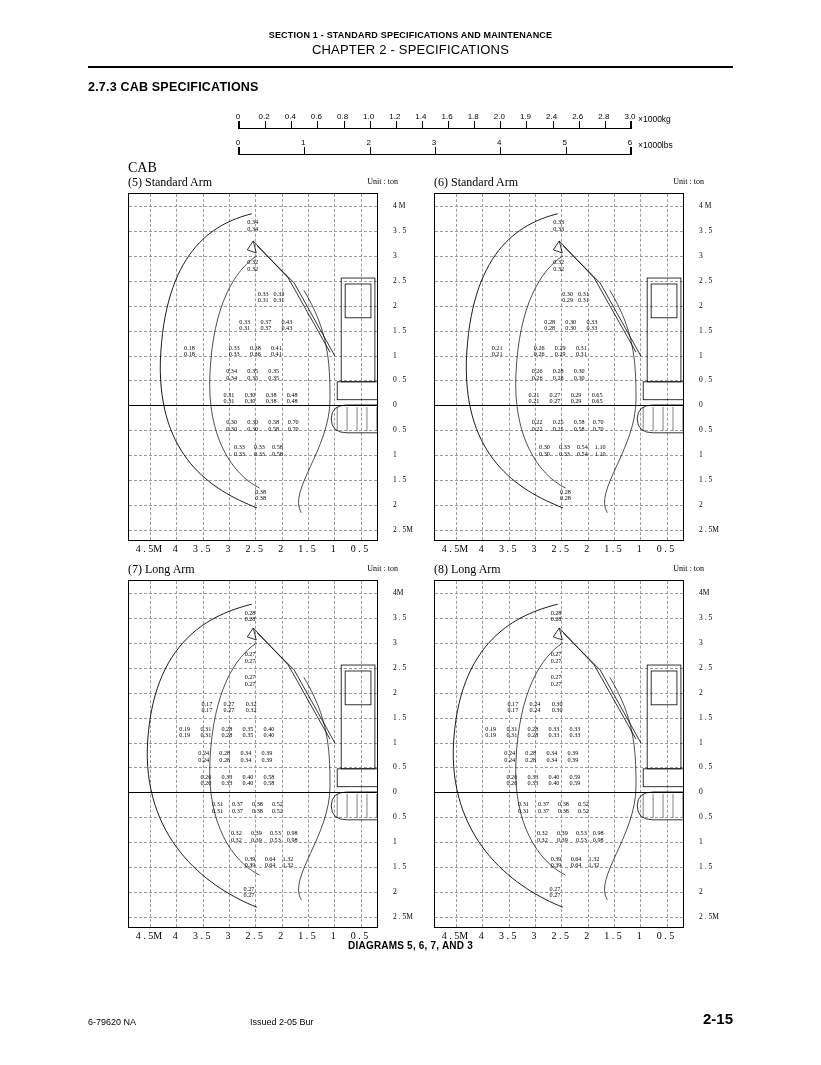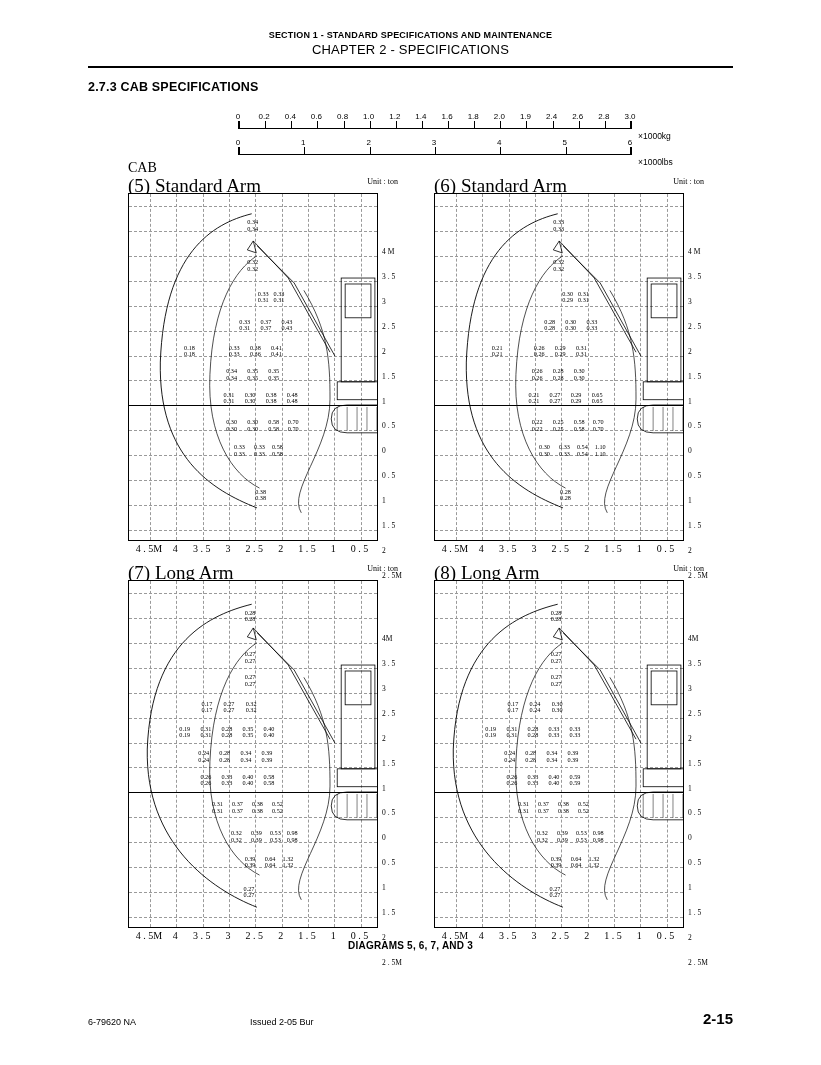--- a/index.html
+++ b/index.html
@@ -98,21 +98,21 @@
   .scale-labels span {
     position: absolute;
     top: 0;
     transform: translateX(-50%);
     font-size: 8px;
     white-space: nowrap;
   }
   .scale-unit {
     position: absolute;
     left: 400px;
-    top: 19px;
+    top: 2px;
     font-size: 8.5px;
     white-space: nowrap;
   }
   .scale-row2 { margin-top: 6px; }
 
   
   .cab-label {
     position: absolute;
     left: 128px;
     top: 160px;
@@ -122,21 +122,21 @@
 
   
   .chart {
     position: absolute;
   }
   .chart-title {
     position: absolute;
     left: 0;
     top: 0;
     font-family: "Liberation Serif", serif;
-    font-size: 19px;
+    font-size: 12px;
     white-space: nowrap;
   }
   .chart-unit {
     position: absolute;
     right: 8px;
     top: 2px;
     font-size: 8px;
     font-family: "Liberation Serif", serif;
   }
   .plot {
@@ -173,26 +173,25 @@
   }
   .ylabels {
     position: absolute;
     left: 252px;
     top: 18px;
     width: 26px;
     height: 348px;
   }
   .ylabels span {
     position: absolute;
-    left: 2px;
+    left: 13px;
     font-size: 7.5px;
     transform: translateY(-50%);
     white-space: nowrap;
     font-family: "Liberation Serif", serif;
-    margin-top: 46px;
   }
   .xlabels {
     position: absolute;
     left: -12px;
     top: 368px;
     width: 278px;
     height: 12px;
   }
   .xlabels span {
     position: absolute;

